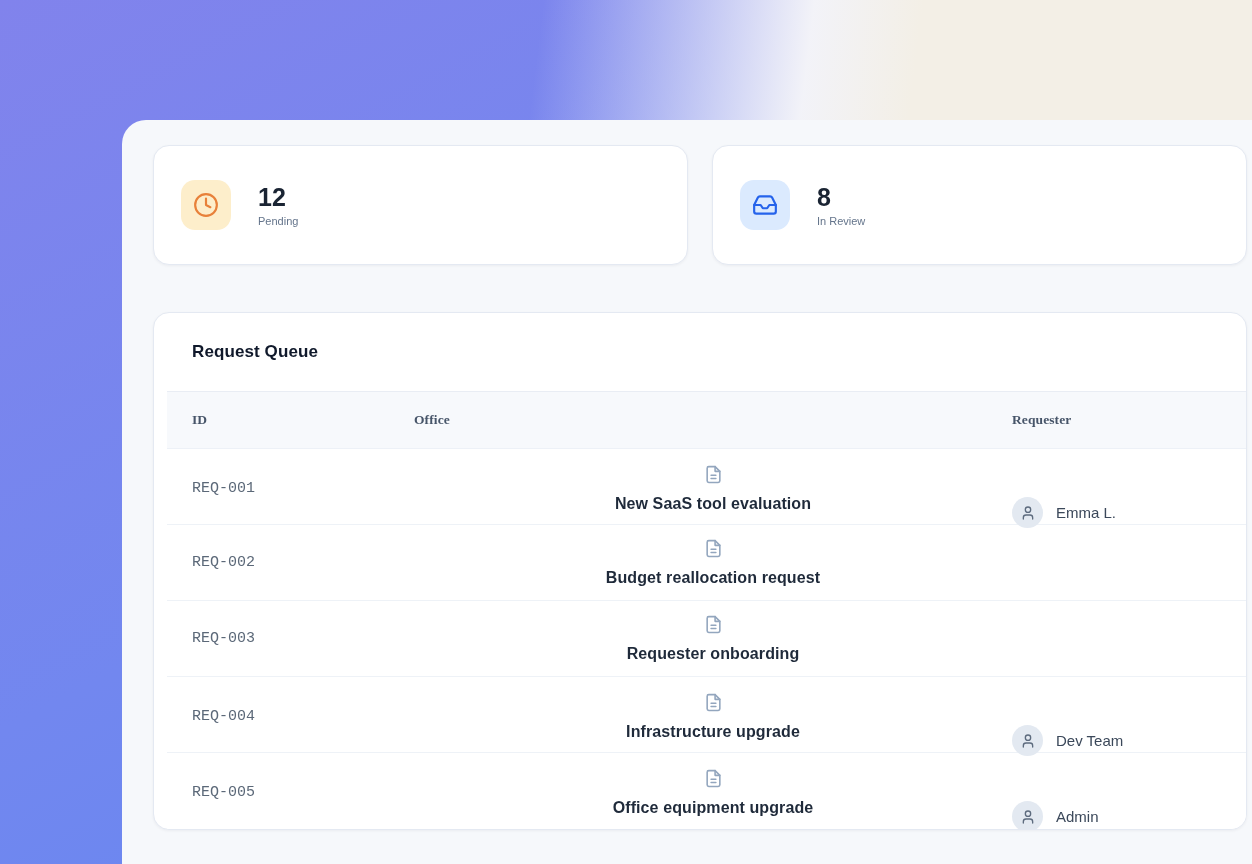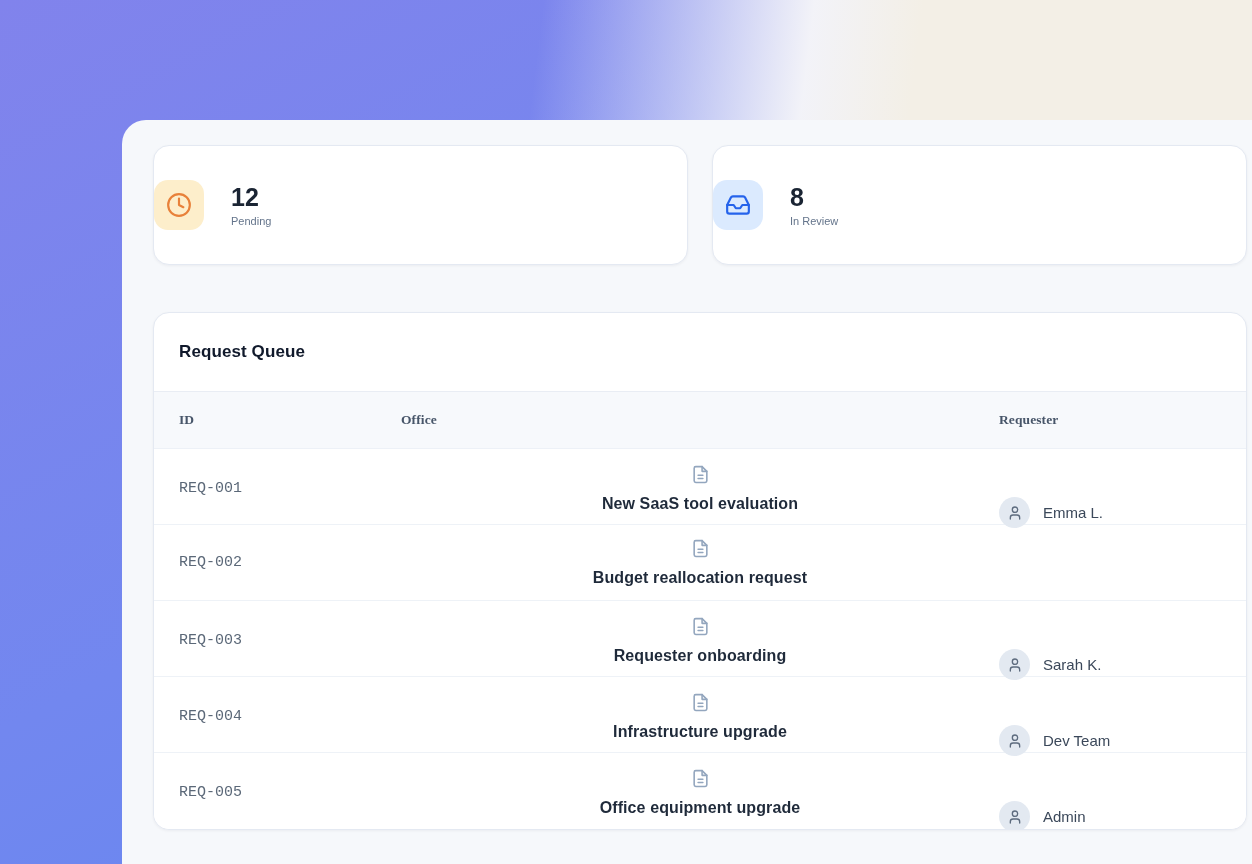--- a/index.html
+++ b/index.html
@@ -26,20 +26,21 @@
     left: 31px; top: 25px;
     display: flex; gap: 24px;
   }
   .stat-card {
     width: 535px; height: 120px;
     background: #ffffff;
     border: 1px solid #e4e9f2;
     border-radius: 16px;
     box-shadow: 0 1px 3px rgba(16,24,40,0.05);
     display: flex; align-items: center;
+    padding-left: 27px;
   }
   .stat-icon {
     width: 50px; height: 50px;
     border-radius: 14px;
     display: flex; align-items: center; justify-content: center;
     flex: 0 0 auto;
   }
   .stat-icon.amber { background: #fdeecb; }
   .stat-icon.blue  { background: #dbeafe; }
   .stat-text { margin-left: 27px; }
@@ -54,20 +55,21 @@
   
   .table-card {
     position: absolute;
     left: 31px; top: 192px;
     width: 1094px;
     background: #ffffff;
     border: 1px solid #e4e9f2;
     border-radius: 16px;
     box-shadow: 0 1px 3px rgba(16,24,40,0.05);
     overflow: hidden;
+    padding-left: 13px;
   }
   .table-title-bar {
     height: 79px;
     display: flex; align-items: center;
     padding-left: 25px;
     border-bottom: 1px solid #e9edf4;
   }
   .table-title {
     font-size: 17px; font-weight: 700; color: #10192b;
     letter-spacing: 0.1px;
@@ -206,73 +208,64 @@
         <span class="doc-icon">
           <svg width="19" height="19" viewBox="0 0 24 24" fill="none" stroke="#93a6be" stroke-width="2" stroke-linecap="round" stroke-linejoin="round">
               <path d="M14 2H6a2 2 0 0 0-2 2v16a2 2 0 0 0 2 2h12a2 2 0 0 0 2-2V8z"></path>
               <polyline points="14 2 14 8 20 8"></polyline>
               <line x1="9" y1="13" x2="15" y2="13"></line>
               <line x1="9" y1="17" x2="15" y2="17"></line>
             </svg>
         </span>
         <span class="req-text">Requester onboarding</span>
       </div>
+    </div>
+
+    <div class="grid-row trow">
+      <div class="cell-id">REQ-004</div>
+      <div class="cell-req">
+        <span class="doc-icon">
+          <svg width="19" height="19" viewBox="0 0 24 24" fill="none" stroke="#93a6be" stroke-width="2" stroke-linecap="round" stroke-linejoin="round">
+              <path d="M14 2H6a2 2 0 0 0-2 2v16a2 2 0 0 0 2 2h12a2 2 0 0 0 2-2V8z"></path>
+              <polyline points="14 2 14 8 20 8"></polyline>
+              <line x1="9" y1="13" x2="15" y2="13"></line>
+              <line x1="9" y1="17" x2="15" y2="17"></line>
+            </svg>
+        </span>
+        <span class="req-text">Infrastructure upgrade</span>
+      </div>
       <div class="cell-who">
         <span class="avatar">
           <svg width="16" height="16" viewBox="0 0 24 24" fill="none" stroke="#5d6b7e" stroke-width="2" stroke-linecap="round" stroke-linejoin="round">
               <path d="M19 21v-2a4 4 0 0 0-4-4H9a4 4 0 0 0-4 4v2"></path>
               <circle cx="12" cy="7" r="4"></circle>
             </svg>
         </span>
-        <span class="who-name">Sarah K.</span>
-      </div>
-    </div>
-
-    <div class="grid-row trow">
-      <div class="cell-id">REQ-004</div>
-      <div class="cell-req">
-        <span class="doc-icon">
-          <svg width="19" height="19" viewBox="0 0 24 24" fill="none" stroke="#93a6be" stroke-width="2" stroke-linecap="round" stroke-linejoin="round">
-              <path d="M14 2H6a2 2 0 0 0-2 2v16a2 2 0 0 0 2 2h12a2 2 0 0 0 2-2V8z"></path>
-              <polyline points="14 2 14 8 20 8"></polyline>
-              <line x1="9" y1="13" x2="15" y2="13"></line>
-              <line x1="9" y1="17" x2="15" y2="17"></line>
-            </svg>
-        </span>
-        <span class="req-text">Infrastructure upgrade</span>
+        <span class="who-name">Dev Team</span>
+      </div>
+    </div>
+
+    <div class="grid-row trow">
+      <div class="cell-id">REQ-005</div>
+      <div class="cell-req">
+        <span class="doc-icon">
+          <svg width="19" height="19" viewBox="0 0 24 24" fill="none" stroke="#93a6be" stroke-width="2" stroke-linecap="round" stroke-linejoin="round">
+              <path d="M14 2H6a2 2 0 0 0-2 2v16a2 2 0 0 0 2 2h12a2 2 0 0 0 2-2V8z"></path>
+              <polyline points="14 2 14 8 20 8"></polyline>
+              <line x1="9" y1="13" x2="15" y2="13"></line>
+              <line x1="9" y1="17" x2="15" y2="17"></line>
+            </svg>
+        </span>
+        <span class="req-text">Office equipment upgrade</span>
       </div>
       <div class="cell-who">
         <span class="avatar">
           <svg width="16" height="16" viewBox="0 0 24 24" fill="none" stroke="#5d6b7e" stroke-width="2" stroke-linecap="round" stroke-linejoin="round">
               <path d="M19 21v-2a4 4 0 0 0-4-4H9a4 4 0 0 0-4 4v2"></path>
               <circle cx="12" cy="7" r="4"></circle>
             </svg>
         </span>
-        <span class="who-name">Dev Team</span>
-      </div>
-    </div>
-
-    <div class="grid-row trow">
-      <div class="cell-id">REQ-005</div>
-      <div class="cell-req">
-        <span class="doc-icon">
-          <svg width="19" height="19" viewBox="0 0 24 24" fill="none" stroke="#93a6be" stroke-width="2" stroke-linecap="round" stroke-linejoin="round">
-              <path d="M14 2H6a2 2 0 0 0-2 2v16a2 2 0 0 0 2 2h12a2 2 0 0 0 2-2V8z"></path>
-              <polyline points="14 2 14 8 20 8"></polyline>
-              <line x1="9" y1="13" x2="15" y2="13"></line>
-              <line x1="9" y1="17" x2="15" y2="17"></line>
-            </svg>
-        </span>
-        <span class="req-text">Office equipment upgrade</span>
-      </div>
-      <div class="cell-who">
-        <span class="avatar">
-          <svg width="16" height="16" viewBox="0 0 24 24" fill="none" stroke="#5d6b7e" stroke-width="2" stroke-linecap="round" stroke-linejoin="round">
-              <path d="M19 21v-2a4 4 0 0 0-4-4H9a4 4 0 0 0-4 4v2"></path>
-              <circle cx="12" cy="7" r="4"></circle>
-            </svg>
-        </span>
         <span class="who-name">Admin</span>
       </div>
     </div>
 
   </div>
 </div>
 
 </body></html>

